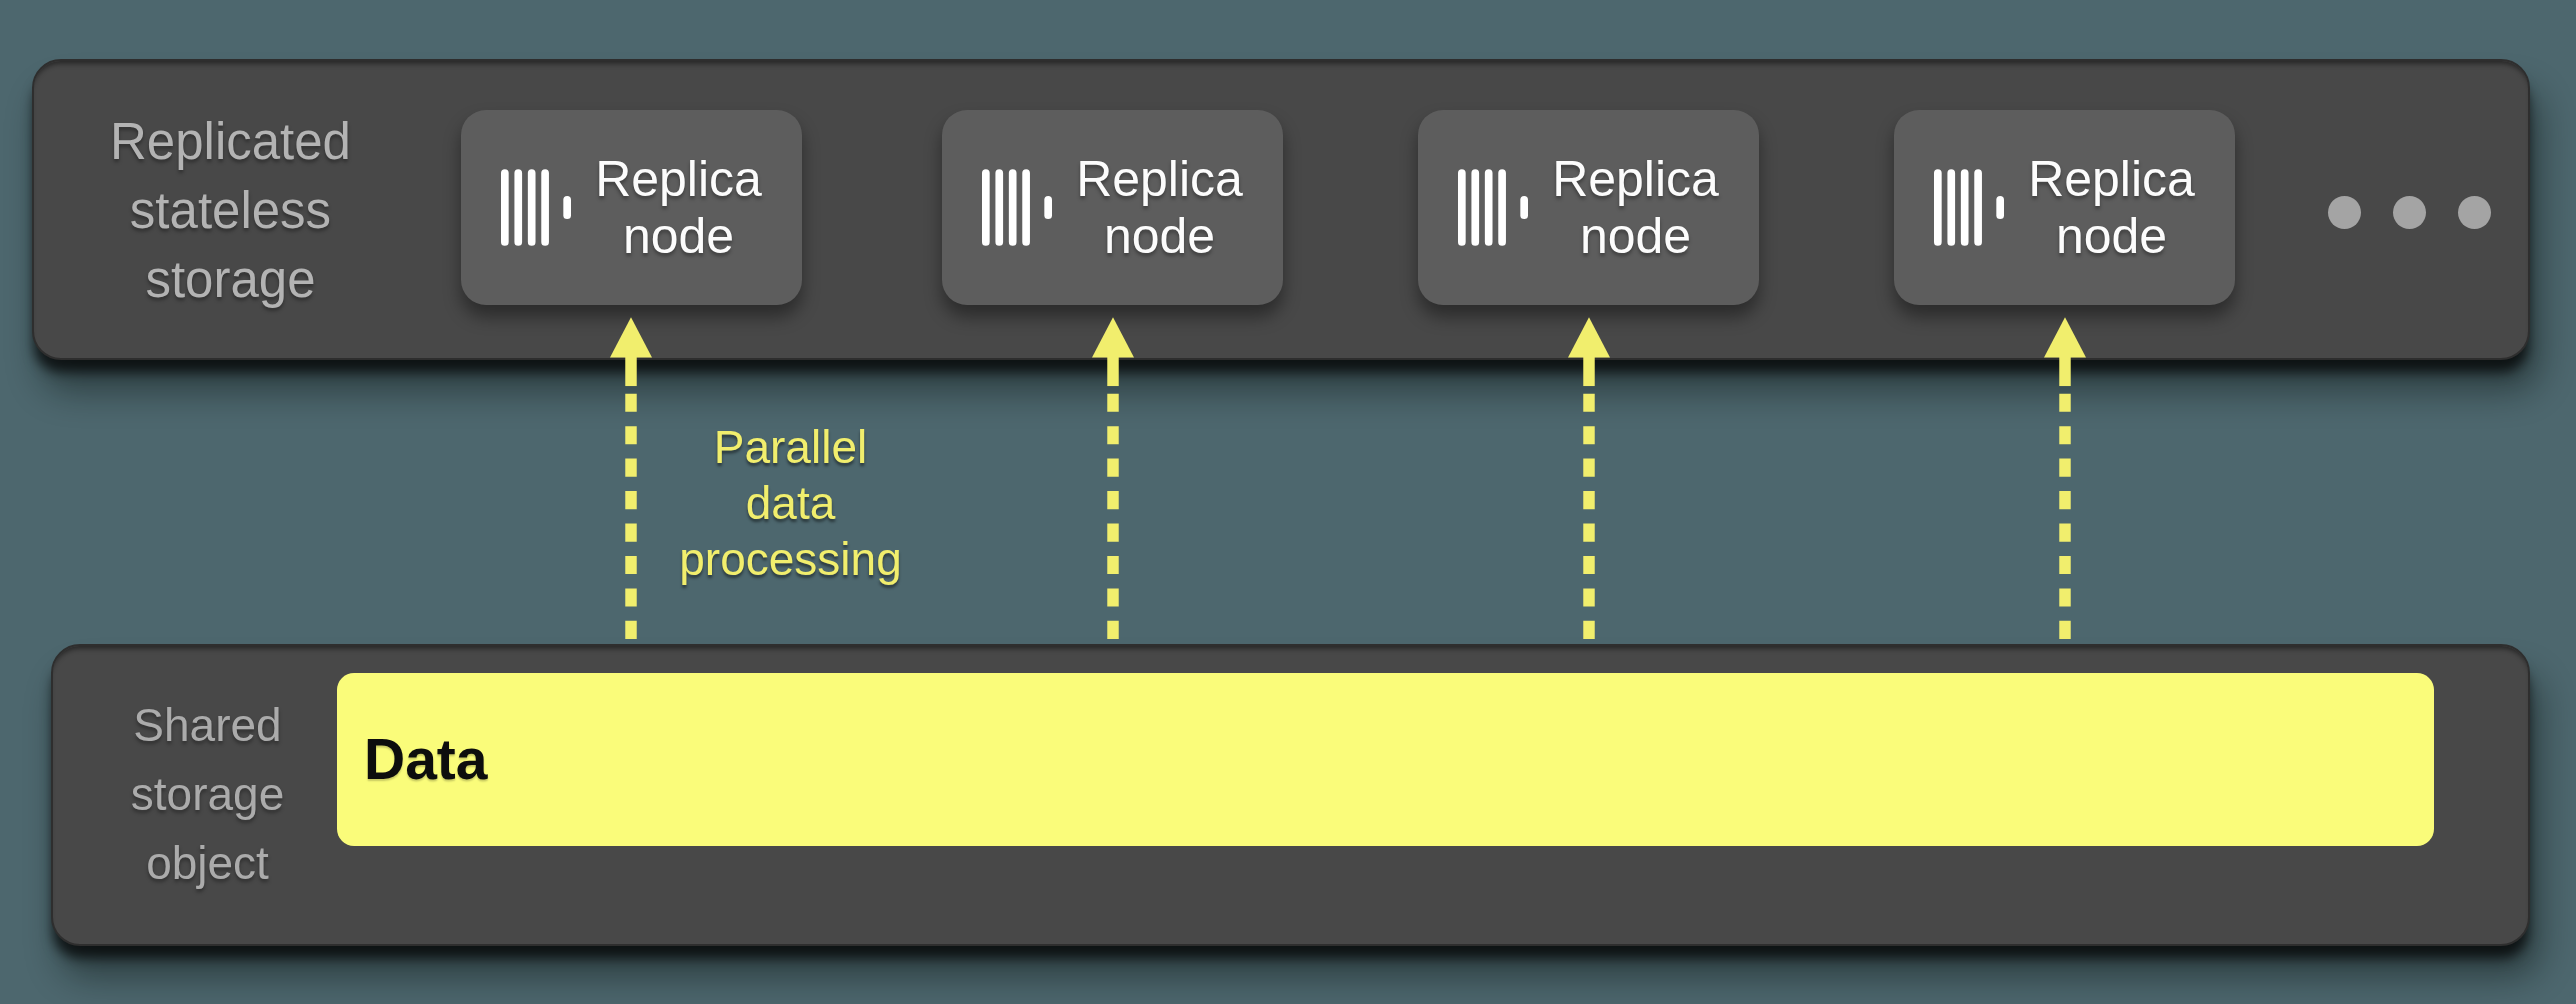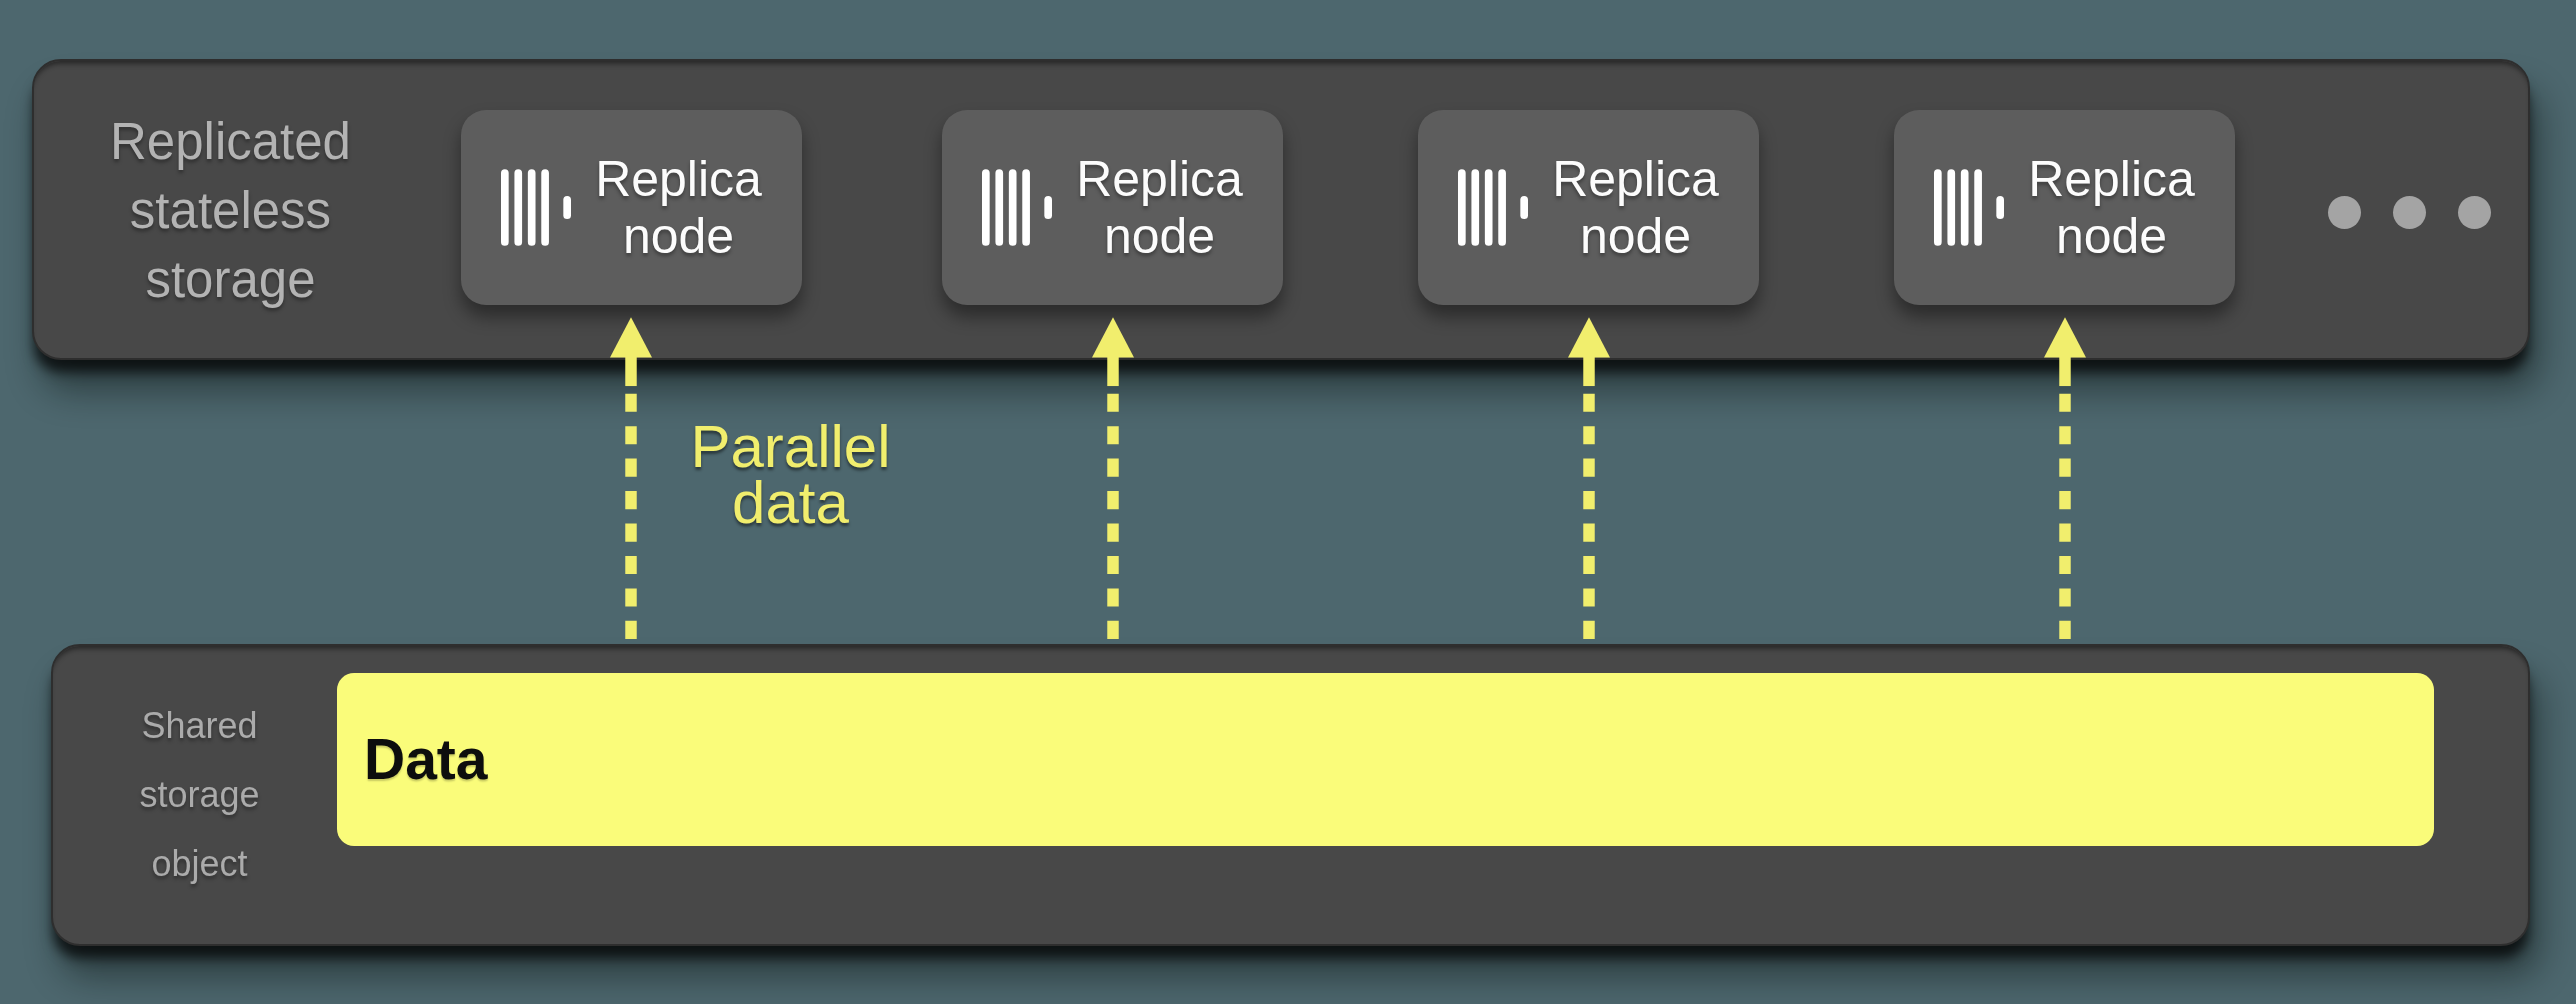--- a/index.html
+++ b/index.html
@@ -36,22 +36,22 @@
     white-space: nowrap;
   }
   .side-label span { display: block; }
   .compute-side-label {
     left: 87px; top: 107px; width: 287px;
     font-size: 51px; line-height: 69px;
     color: var(--c-compute-label, #b3b3b3);
     text-shadow: 0 2.9px 3.8px rgba(0,0,0,0.35);
   }
   .storage-side-label {
-    left: 56px; top: 691px; width: 287px;
-    font-size: 36px; line-height: 69px;
+    left: 64px; top: 691px; width: 287px;
+    font-size: 46px; line-height: 69px;
     color: var(--c-storage-label, #ababab);
     text-shadow: 0 2.9px 3.8px rgba(0,0,0,0.35);
   }
 
   
   .replica-node {
     position: absolute;
     top: 110px; width: 341px; height: 195px;
     background: var(--c-node, #5d5d5d);
     border-radius: 25px;
@@ -87,21 +87,21 @@
   .flow-arrow line { stroke: var(--c-accent-yellow, #f1ee6d); }
   .arrow-1 { left: 610px; }
   .arrow-2 { left: 1092px; }
   .arrow-3 { left: 1568px; }
   .arrow-4 { left: 2044px; }
 
   .flow-label {
     position: absolute;
     left: 599px; top: 419px; width: 383px;
     text-align: center;
-    font-size: 60px; line-height: 56px; font-weight: 500;
+    font-size: 46px; line-height: 56px; font-weight: 500;
     color: var(--c-accent-yellow, #f1ee6d);
     text-shadow: 0 2.9px 2.9px rgba(0,0,0,0.45);
   }
   .flow-label span { display: block; }
 
   
   .storage-bar {
     position: absolute;
     left: 337px; width: 2097px;
     display: flex; align-items: center;
@@ -235,20 +235,21 @@
     <svg viewBox="0 0 44 344" xmlns="http://www.w3.org/2000/svg">
       <polygon class="yel" points="22,0 44,42 0,42"></polygon>
       <rect class="yel" x="16" y="38" width="12" height="34"></rect>
       <line x1="22" y1="80" x2="22" y2="344" stroke-width="12" stroke-dasharray="19 15"></line>
     </svg>
   </div>
 
   <div class="flow-label">
     <span>Parallel</span>
     <span>data</span>
+    <span>processing</span>
   </div>
 
   <div class="panel storage-panel"></div>
 
   <div class="side-label storage-side-label">
     <span>Shared</span>
     <span>storage</span>
     <span>object</span>
   </div>
 

